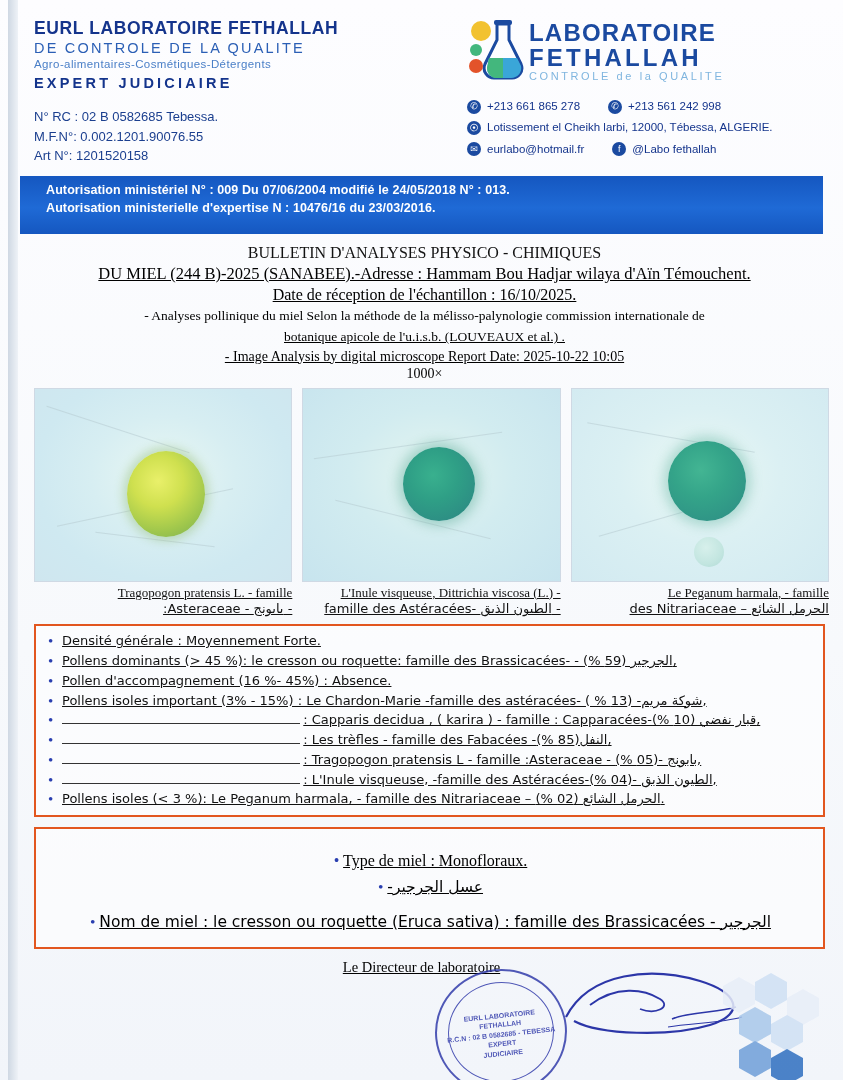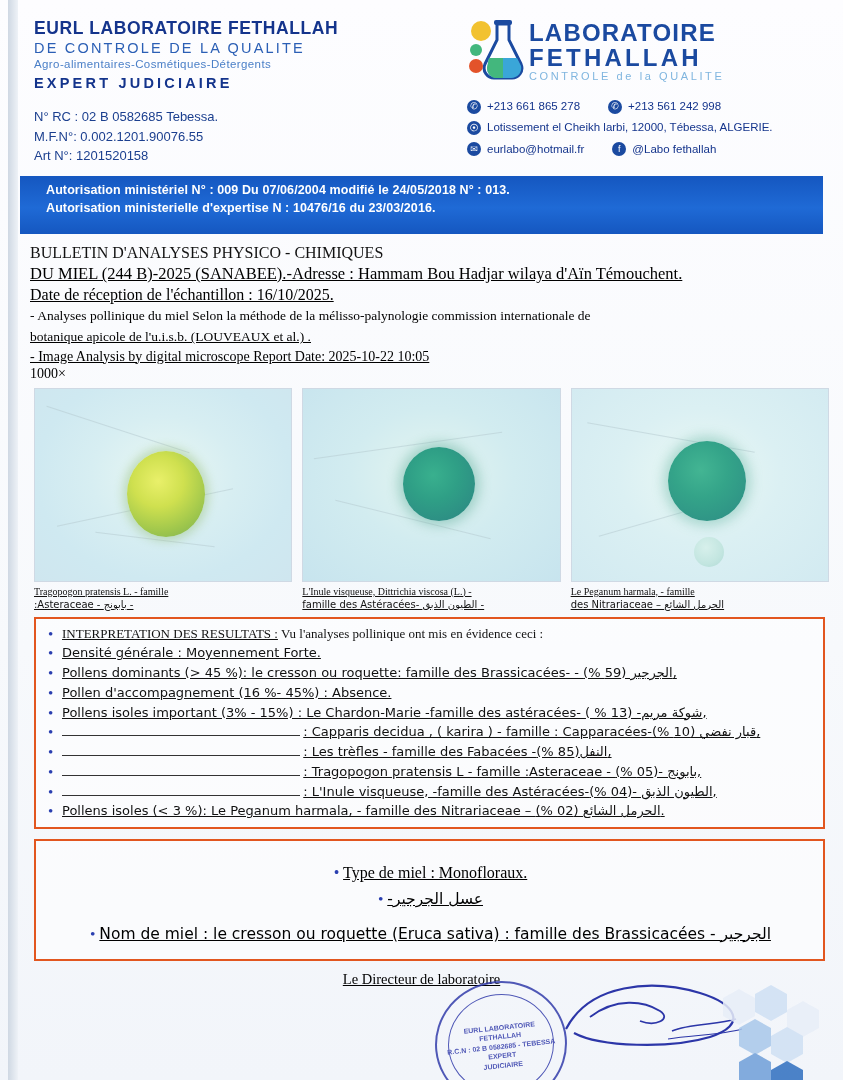--- a/index.html
+++ b/index.html
@@ -140,21 +140,21 @@
     font-size: 12.5px;
     font-weight: bold;
     padding: 5px 0 16px 26px;
     line-height: 1.5;
     letter-spacing: 0.1px;
   }
 
   
   .doc-body {
     padding: 6px 24px 0 30px;
-    text-align: left;
+    text-align: center;
   }
   .t-main {
     font-size: 16px;
     color: #121212;
     margin-top: 4px;
   }
   .t-line2 {
     font-size: 16.5px;
     margin-top: 2px;
     text-decoration: underline;
@@ -229,22 +229,22 @@
     height: 1px;
   }
 
   .caption-row {
     display: flex;
     gap: 10px;
     margin: 3px 14px 0 34px;
   }
   .cap {
     flex: 1;
-    text-align: left;
-    font-size: 10px;
+    text-align: right;
+    font-size: 13px;
     line-height: 1.3;
     text-decoration: underline;
     color: #111;
   }
 
   
   .box {
     border: 2px solid #e2561f;
     margin: 6px 18px 0 34px;
     padding: 5px 8px 6px 10px;
@@ -475,23 +475,20 @@
     </div>
     <div class="cap">
       <span>Le Peganum harmala, - famille</span><br>
       <span class="ar">des Nitrariaceae – الحرمل الشائع</span>
     </div>
   </div>
 
   <div class="box">
     <ul class="res">
       <li>
-        <span class="ul-txt">INTERPRETATION DES RESULTATS :</span><span> Vu l'analyses pollinique ont mis en évidence ceci :</span>
-      </li>
-      <li>
         <span class="ul-txt ar">Densité générale : Moyennement Forte.</span>
       </li>
       <li>
         <span class="ul-txt ar">Pollens dominants (&gt; 45 %): le cresson ou roquette: famille des Brassicacées- - الجرجير (59 %),</span>
       </li>
       <li>
         <span class="ul-txt ar">Pollen d'accompagnement (16 %- 45%) : Absence.</span>
       </li>
       <li>
         <span class="ul-txt ar">Pollens isoles important (3% - 15%) : Le Chardon-Marie -famille des astéracées- شوكة مريم- (13 % ),</span>

